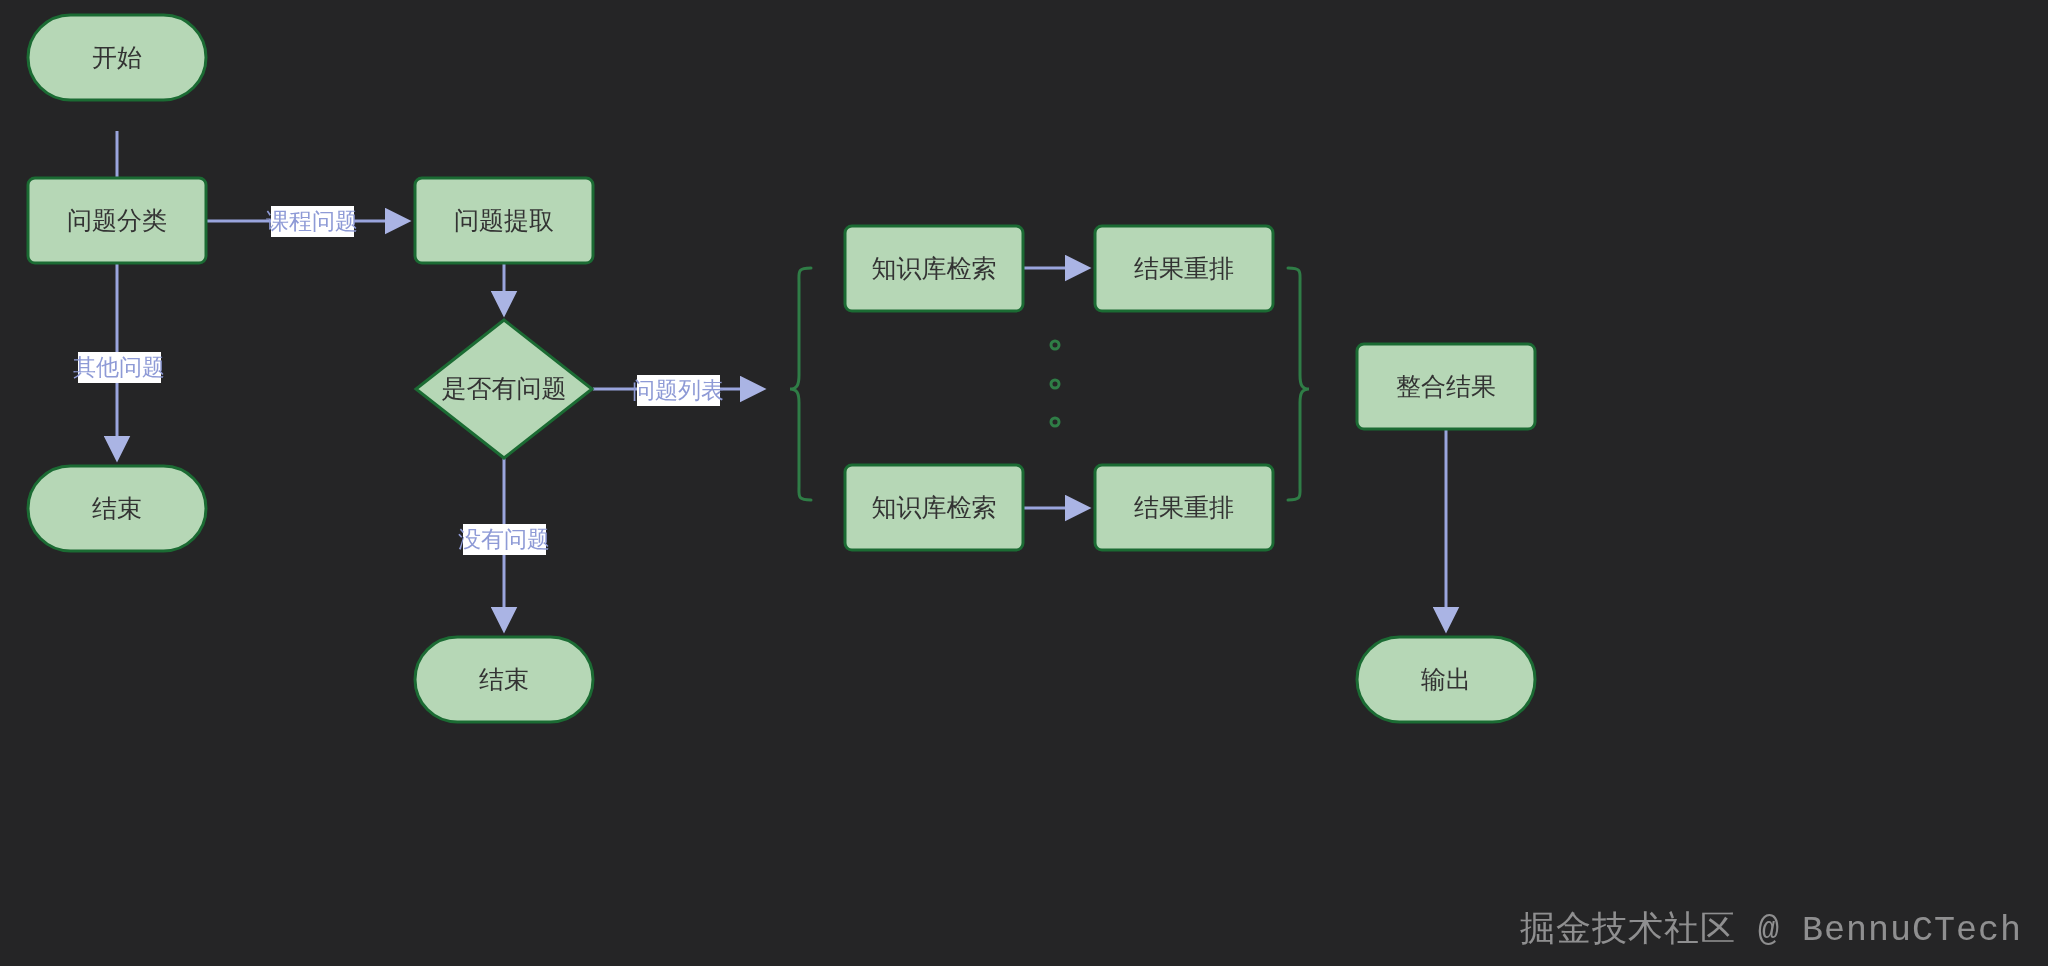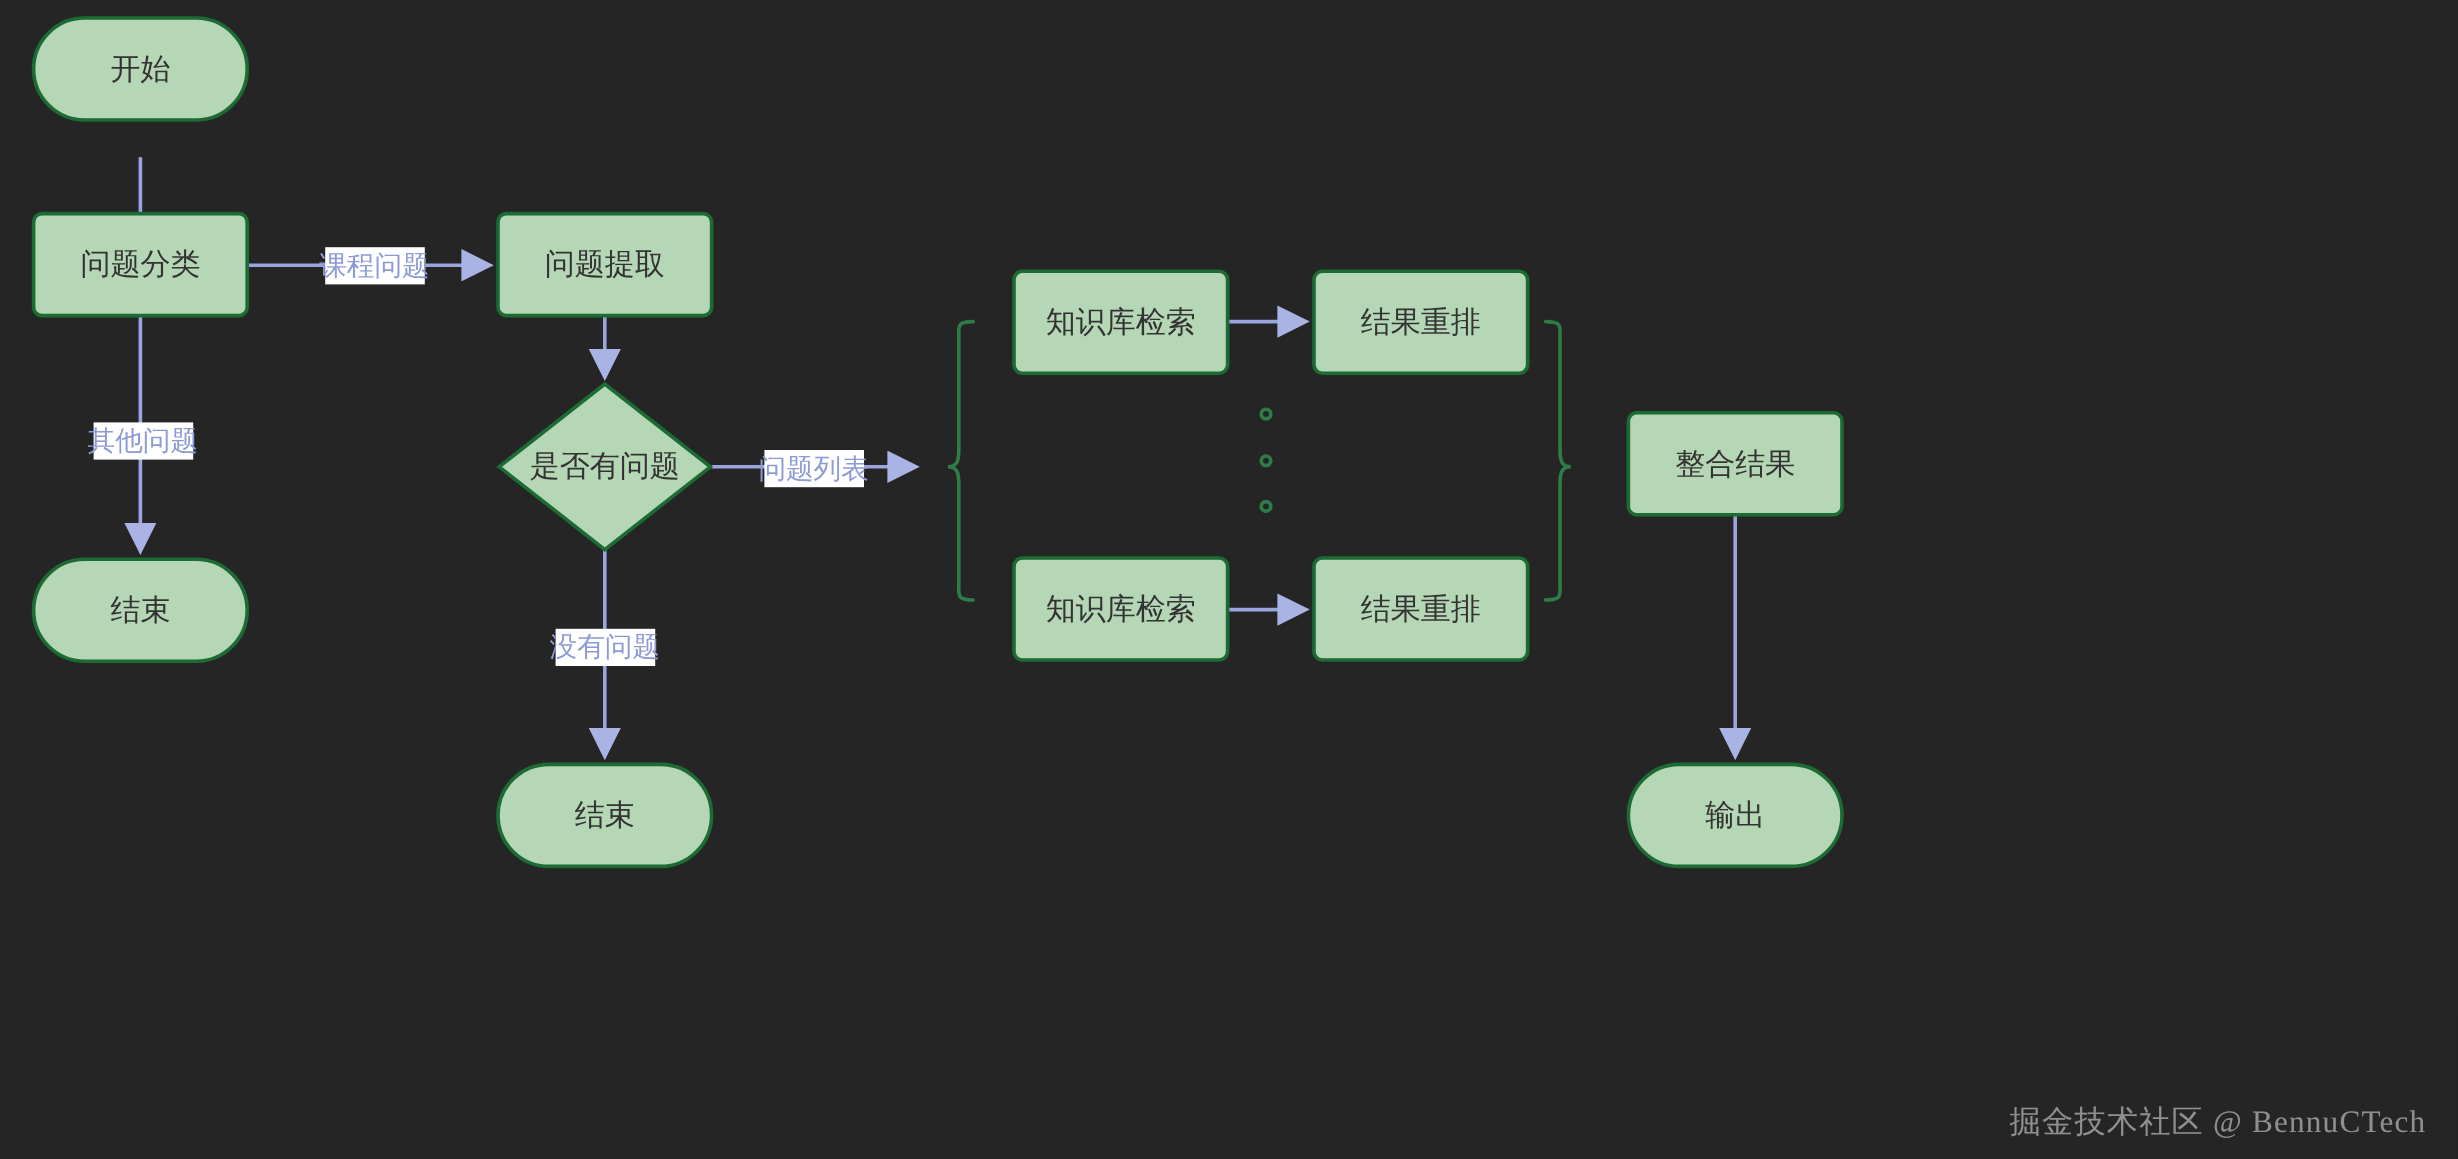--- a/index.html
+++ b/index.html
@@ -63,22 +63,22 @@
   .ellipsis-dot {
     fill: none;
     stroke: #2f7d46;
     stroke-width: 3;
   }
   .watermark {
     position: absolute;
     right: 26px;
     bottom: 14px;
     color: rgba(232, 232, 232, 0.55);
-    font-family: Liberation Serif, serif;
-    font-size: 26px;
+    font-family: Liberation Mono, monospace;
+    font-size: 35px;
     letter-spacing: 1px;
     white-space: nowrap;
     pointer-events: none;
   }
 </style>
 </head>
 <body>
 
 <div id="canvas">
 

